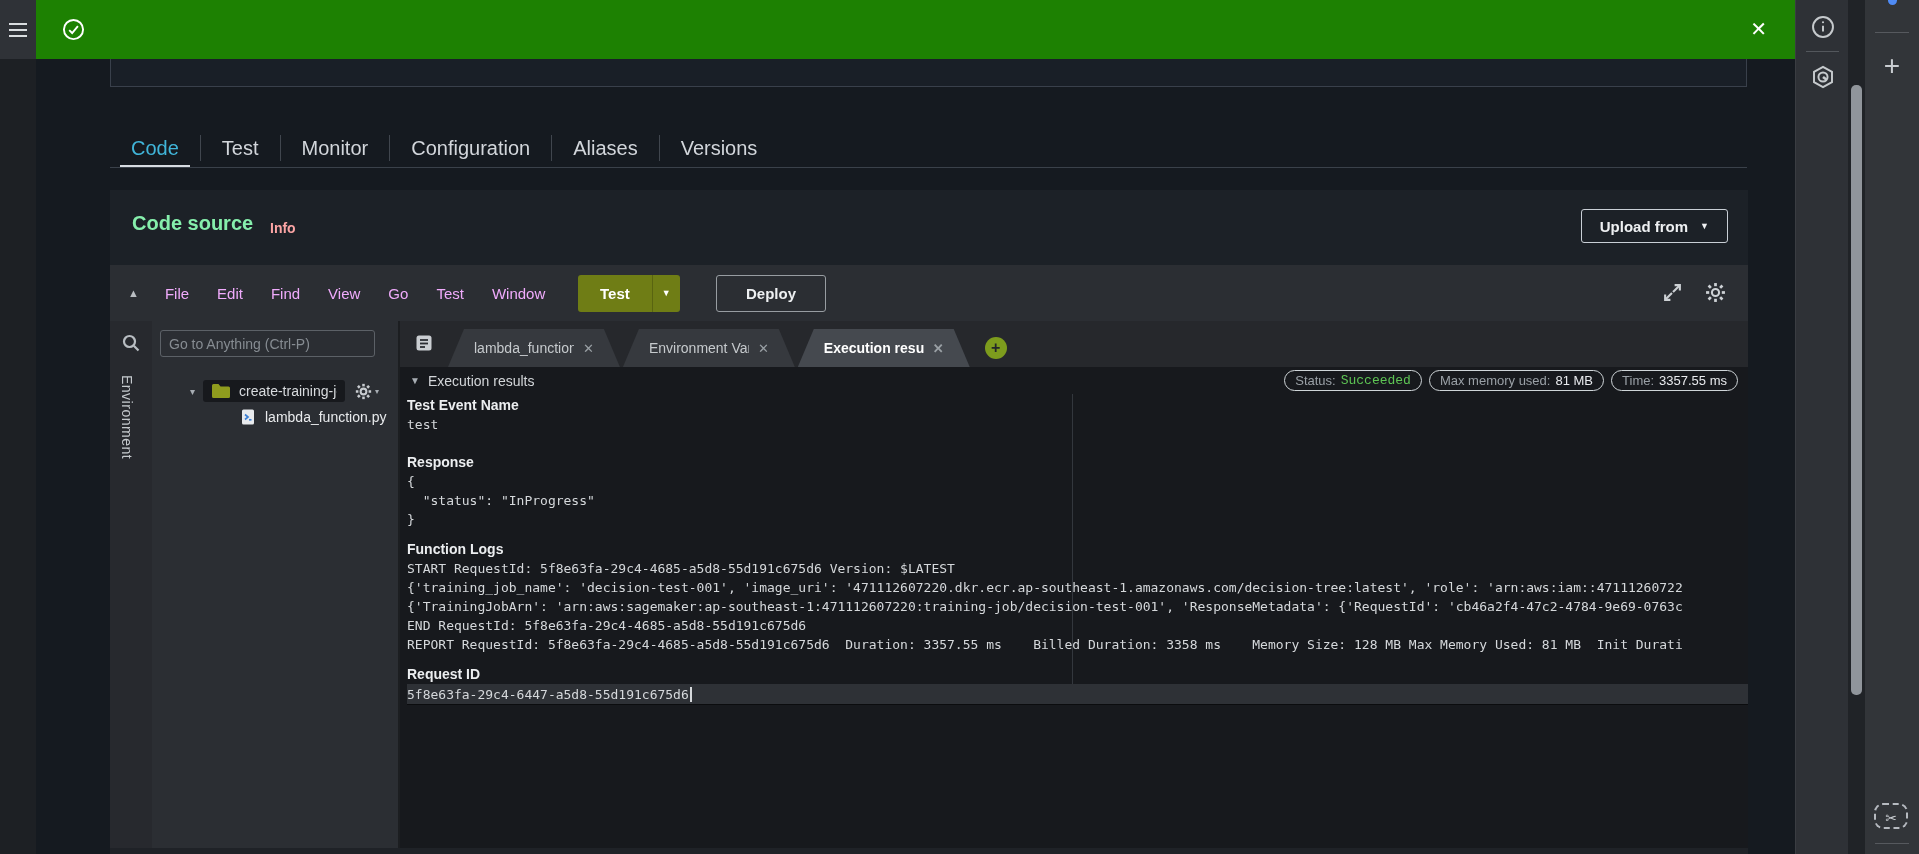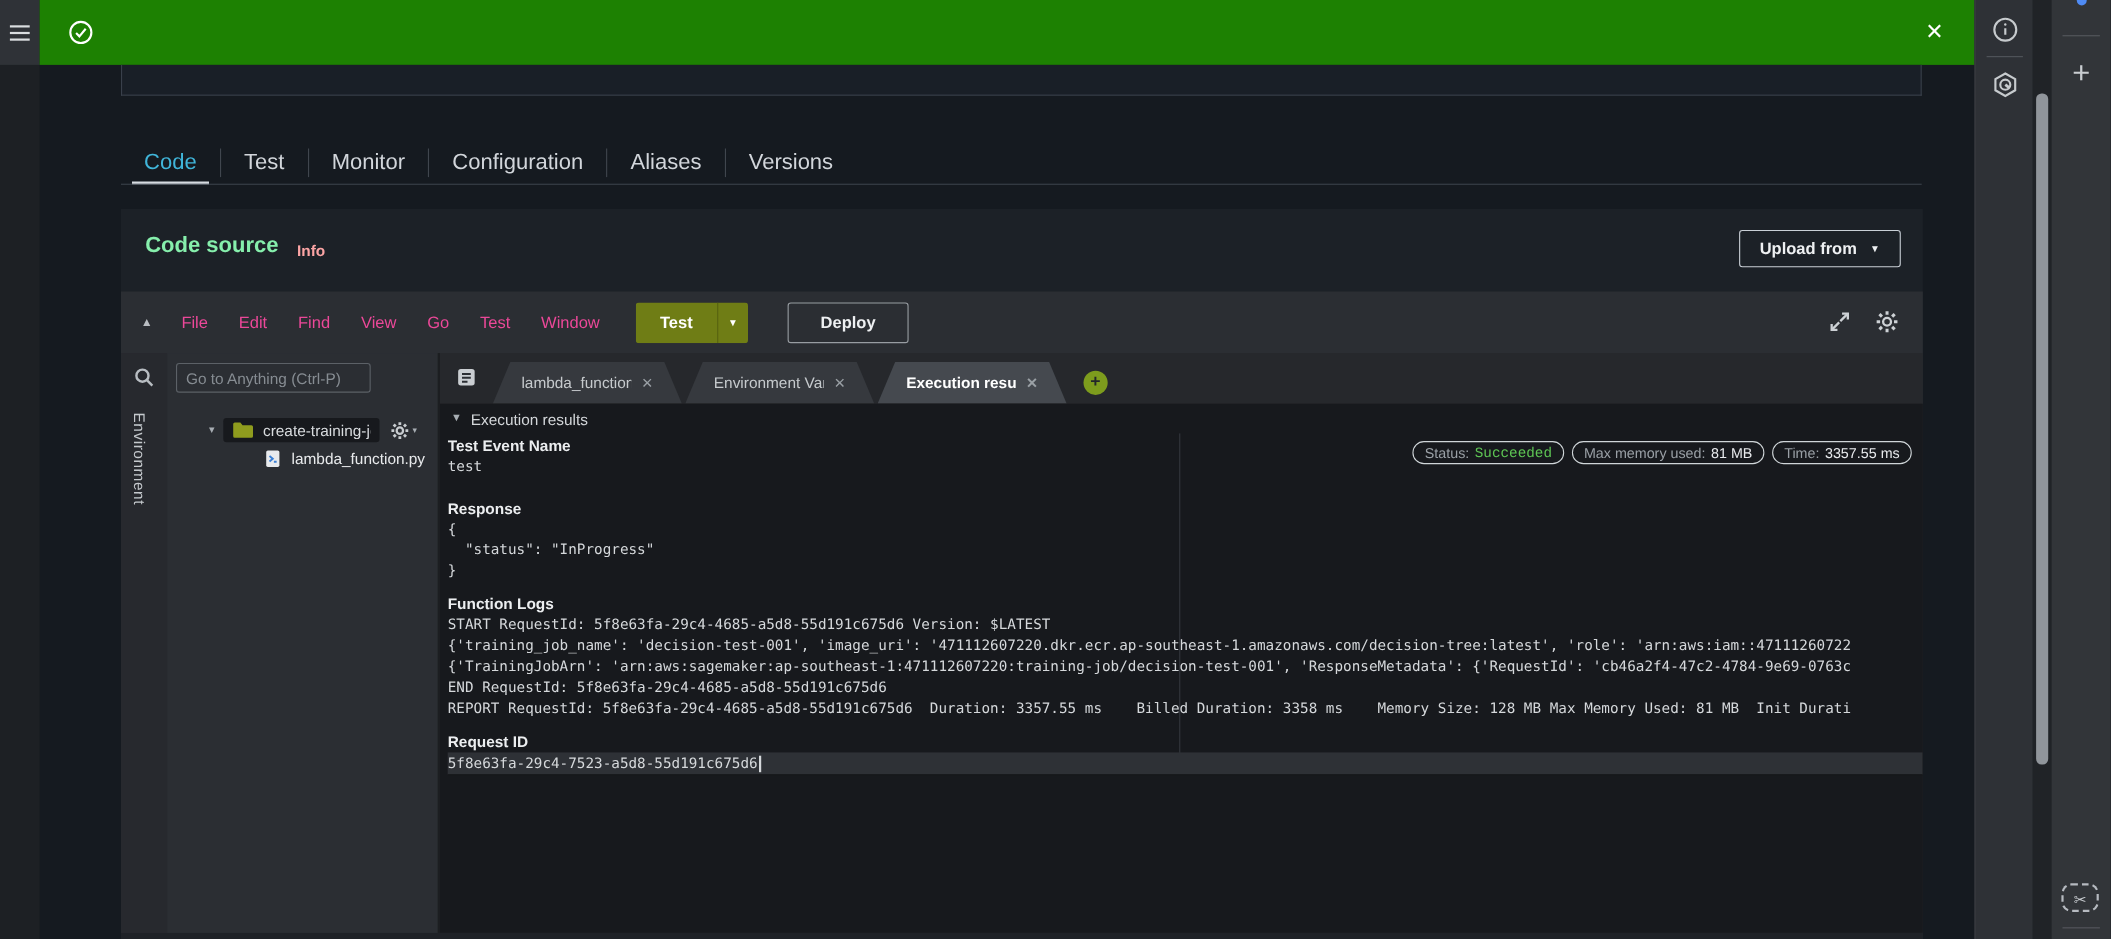--- a/index.html
+++ b/index.html
@@ -47,36 +47,36 @@
   .panel{position:absolute;left:110px;top:190px;width:1638px;height:664px;background:#1c2127;}
   .cs-title{position:absolute;left:22px;top:22px;font-size:20px;font-weight:bold;color:#86efac;}
   .cs-info{position:absolute;left:160px;top:30px;font-size:14px;font-weight:bold;color:#fca5a5;cursor:pointer;}
   .upload-btn{position:absolute;right:20px;top:19px;height:34px;padding:0 18px;border:1px solid #c9cfd6;border-radius:3px;display:flex;align-items:center;gap:12px;color:#eef0f2;font-weight:bold;font-size:15px;background:transparent;cursor:pointer;box-sizing:border-box;}
   .caret-down{font-size:9px;line-height:9px;}
 
   
   .ide{position:absolute;left:0;top:75px;right:0;bottom:0;background:#2b2e33;border-bottom:6px solid #1f2227;box-sizing:border-box;}
   .menubar{position:relative;height:56px;display:flex;align-items:center;padding-left:18px;}
   .mb-collapse{color:#b9bdc2;font-size:11px;margin-right:12px;cursor:pointer;}
-  .mb-item{padding:0 14px;color:#ec4899;font-size:15px;cursor:pointer;}
+  .mb-item{padding:0 14px;color:#f0abfc;font-size:15px;cursor:pointer;}
   .test-btn{position:absolute;left:468px;top:10px;height:37px;display:flex;border-radius:3px;overflow:hidden;cursor:pointer;}
   .test-main{background:#6f7d15;color:#fff;font-weight:bold;font-size:15px;padding:0 22px;display:flex;align-items:center;}
   .test-arrow{background:#6f7d15;border-left:1px solid #596410;color:#fff;width:27px;display:flex;align-items:center;justify-content:center;}
   .deploy-btn{position:absolute;left:606px;top:10px;height:37px;padding:0 29px;border:1px solid #989da2;border-radius:3px;color:#eef0f2;font-weight:bold;font-size:15px;display:flex;align-items:center;background:transparent;cursor:pointer;box-sizing:border-box;}
   .mb-icons{position:absolute;right:22px;top:17px;display:flex;gap:22px;}
   .mb-icons span{cursor:pointer;display:flex;}
 
   .ide-body{position:absolute;top:56px;left:0;right:0;bottom:0;}
 
   
   .tree-panel{position:absolute;left:0;top:0;width:288px;bottom:0;background:#2b2e33;}
   .env-strip{position:absolute;left:0;top:0;width:42px;bottom:0;background:#27292e;}
   .search-btn{position:absolute;left:11px;top:12px;cursor:pointer;}
   .env-label{position:absolute;left:9px;top:54px;writing-mode:vertical-rl;color:#c5c9cd;font-size:14px;letter-spacing:.5px;cursor:pointer;}
-  .goto-input{position:absolute;left:50px;top:9px;width:177px;height:27px;background:transparent;border:1px solid #5c6167;border-radius:3px;color:#bfc3c7;font-size:14px;padding:0 8px;box-sizing:border-box;font-family:"Liberation Sans",sans-serif;}
+  .goto-input{position:absolute;left:50px;top:9px;width:215px;height:27px;background:transparent;border:1px solid #5c6167;border-radius:3px;color:#bfc3c7;font-size:14px;padding:0 8px;box-sizing:border-box;font-family:"Liberation Sans",sans-serif;}
   .goto-input::placeholder{color:#868c92;}
   .tree{position:absolute;left:42px;top:46px;right:0;bottom:0;}
   .folder-row{position:absolute;left:38px;top:11px;height:26px;display:flex;align-items:center;cursor:pointer;}
   .tri{color:#a7adb3;font-size:10px;}
   .folder-chip{margin-left:8px;display:flex;align-items:center;gap:8px;background:#17191d;border-radius:3px;padding:3px 8px;}
   .folder-chip .label{max-width:98px;overflow:hidden;white-space:nowrap;color:#d8dbde;font-size:14px;}
   .tree-gear{margin-left:10px;display:flex;align-items:center;gap:3px;cursor:pointer;}
   .file-row{position:absolute;left:88px;top:42px;display:flex;align-items:center;gap:9px;color:#e8eaec;font-size:14px;cursor:pointer;}
 
   
@@ -87,21 +87,21 @@
   .ed-tab .t-label{max-width:100px;overflow:hidden;white-space:nowrap;}
   .ed-tab.active{background:#45494f;color:#fff;font-weight:bold;}
   .ed-x{color:#9aa0a5;font-size:13px;cursor:pointer;}
   .add-tab{width:22px;height:22px;border-radius:50%;background:#7d9c1d;color:#23262a;font-size:16px;font-weight:bold;display:flex;align-items:center;justify-content:center;margin:0 0 8px 12px;cursor:pointer;}
 
   
   .results{position:absolute;left:0;top:46px;right:0;bottom:0;background:#17191d;overflow:hidden;}
   .res-header{position:absolute;left:0;top:0;right:0;height:27px;display:flex;align-items:center;cursor:pointer;}
   .res-caret{margin-left:10px;color:#a7adb3;font-size:10px;}
   .res-title{margin-left:8px;color:#d3d6d9;font-size:14px;}
-  .badges{position:absolute;right:10px;top:3px;display:flex;gap:7px;margin-top:31px;}
+  .badges{position:absolute;right:10px;top:3px;display:flex;gap:7px;}
   .badge{height:21px;border:1px solid #cfd5d8;border-radius:11px;display:flex;align-items:center;padding:0 10px;gap:5px;font-size:13px;background:#17191d;box-sizing:border-box;}
   .badge .bl{color:#9aa0a6;}
   .badge .bv{color:#e8eaed;}
   .badge .bv.green{color:#5ec554;font-family:Liberation Mono, monospace;}
   .print-margin{position:absolute;left:672px;top:27px;width:1px;height:300px;background:#33373d;}
   .res-content{position:absolute;left:7px;top:29px;right:0;bottom:0;overflow:hidden;}
   .res-heading{font-size:14px;font-weight:bold;color:#eceef0;line-height:19px;}
   .mono{font-family:"DejaVu Sans Mono",monospace;font-size:13px;color:#d5d8db;line-height:19px;white-space:pre;overflow:hidden;}
   .sp{height:19px;} .sp-s{height:11px;}
   .req-row{position:relative;left:-7px;width:calc(100% + 7px);height:21px;background:#2e3136;border-bottom:1px solid #0b0c0e;padding-left:7px;display:flex;align-items:center;box-sizing:border-box;}
@@ -309,21 +309,21 @@
               <div class="sp-s"></div>
               <div class="res-heading">Function Logs</div>
               <div class="mono">START RequestId: 5f8e63fa-29c4-4685-a5d8-55d191c675d6 Version: $LATEST</div>
               <div class="mono">{'training_job_name': 'decision-test-001', 'image_uri': '471112607220.dkr.ecr.ap-southeast-1.amazonaws.com/decision-tree:latest', 'role': 'arn:aws:iam::47111260722</div>
               <div class="mono">{'TrainingJobArn': 'arn:aws:sagemaker:ap-southeast-1:471112607220:training-job/decision-test-001', 'ResponseMetadata': {'RequestId': 'cb46a2f4-47c2-4784-9e69-0763c</div>
               <div class="mono">END RequestId: 5f8e63fa-29c4-4685-a5d8-55d191c675d6</div>
               <div class="mono">REPORT RequestId: 5f8e63fa-29c4-4685-a5d8-55d191c675d6  Duration: 3357.55 ms    Billed Duration: 3358 ms    Memory Size: 128 MB Max Memory Used: 81 MB  Init Durati</div>
               <div class="sp-s"></div>
               <div class="res-heading">Request ID</div>
               <div class="req-row">
-                <span class="mono">5f8e63fa-29c4-7523-a5d8-55d191c675d6</span>
+                <span class="mono">5f8e63fa-29c4-6447-a5d8-55d191c675d6</span>
                 <span class="caret-line"></span>
               </div>
             </div>
           </div>
         </div>
 
       </div>
     </div>
   </div>
 

